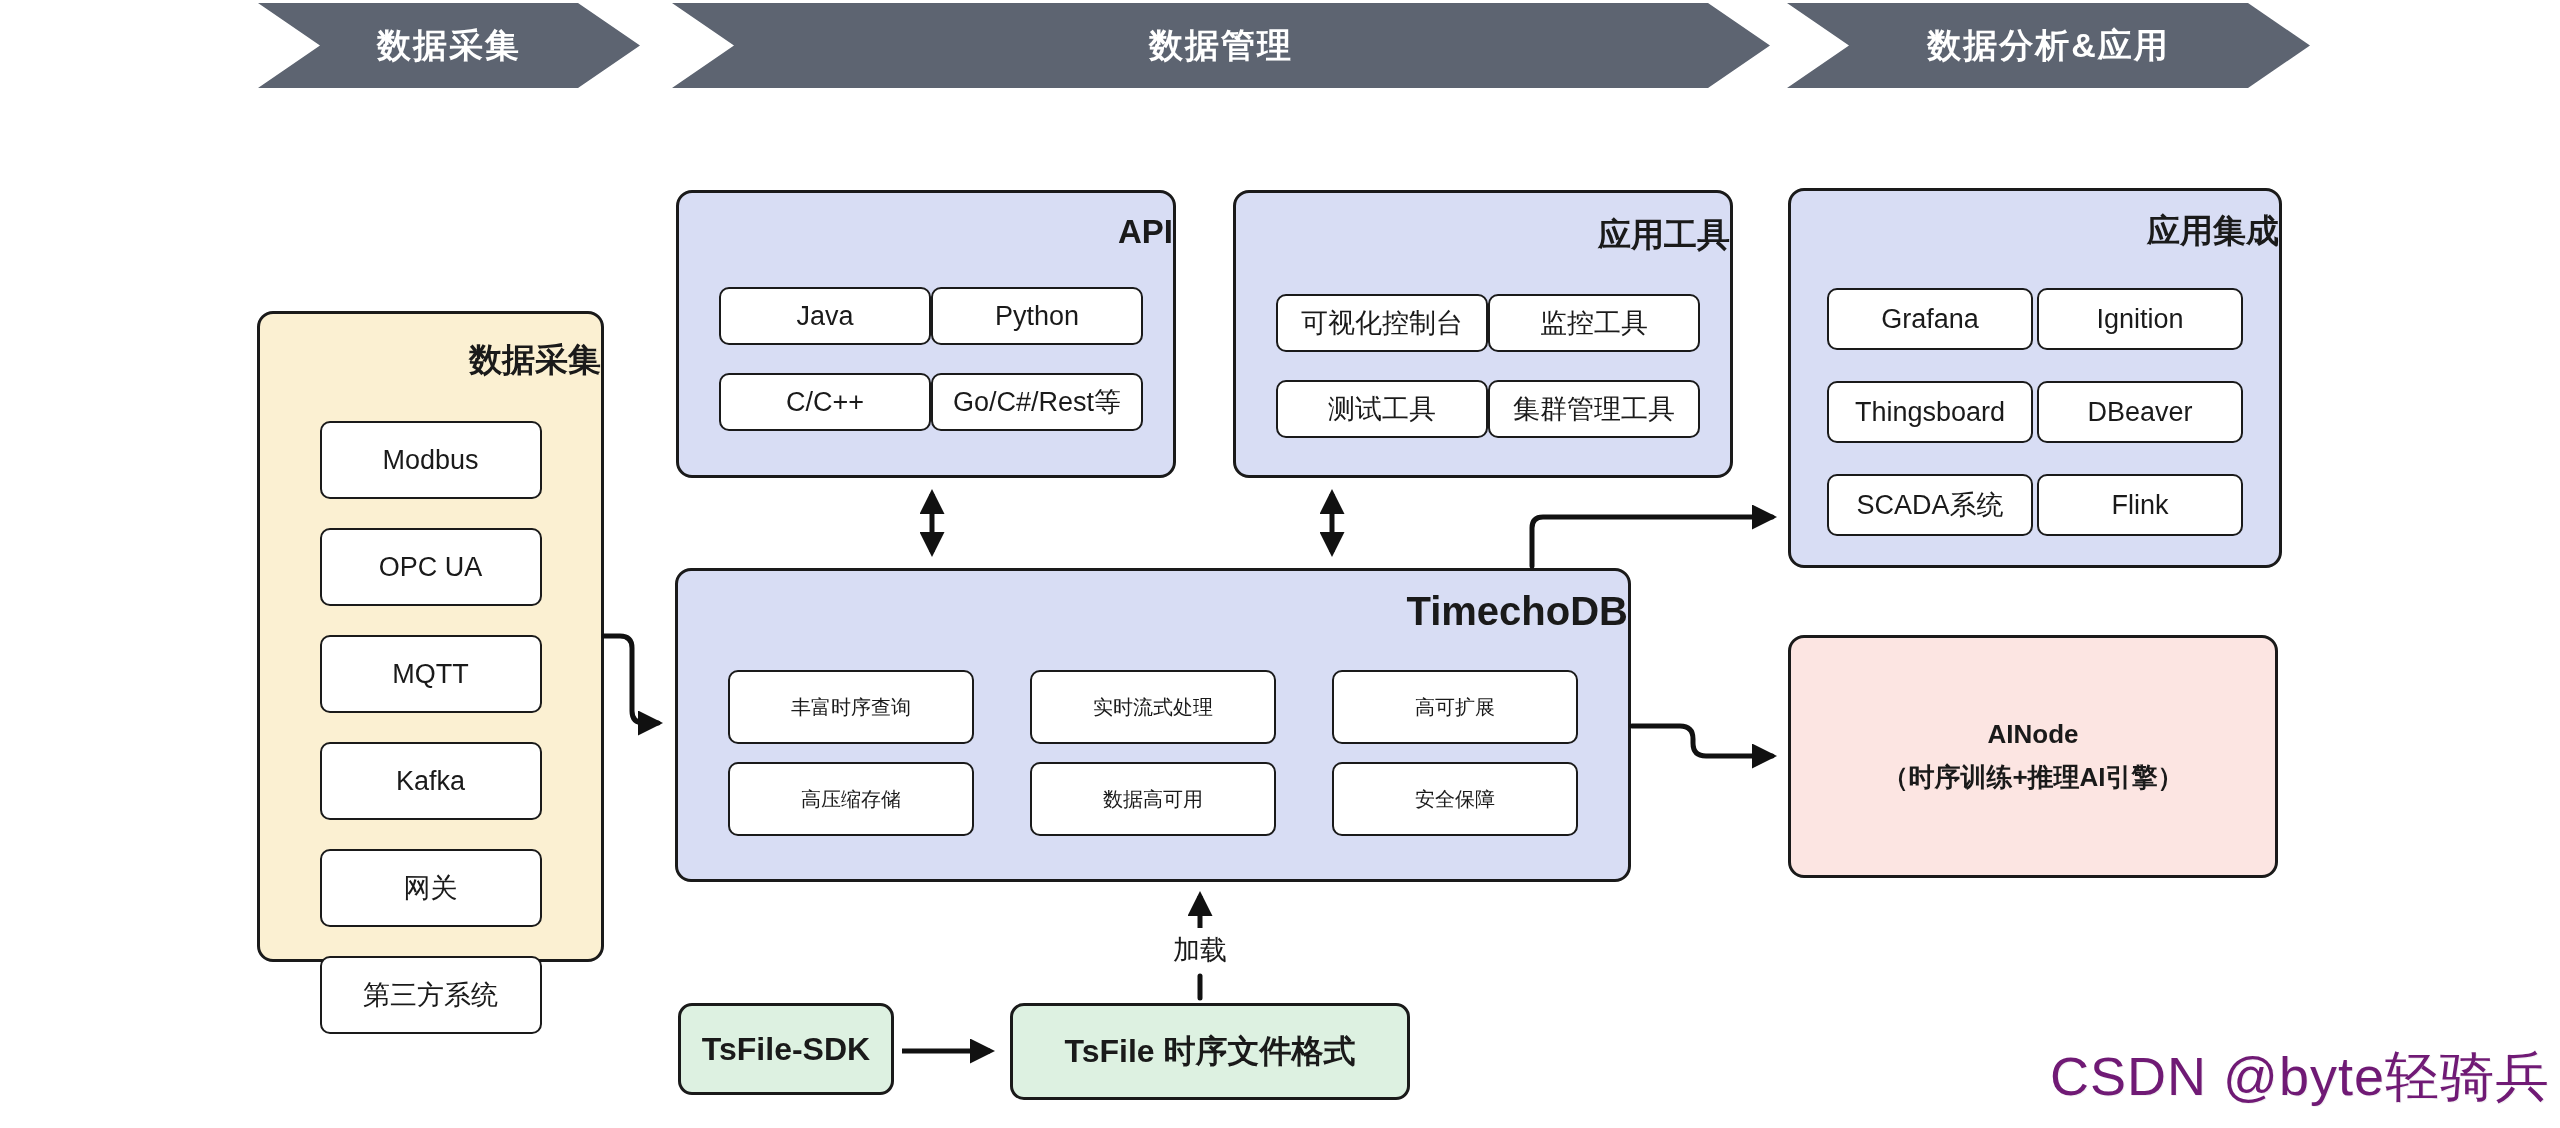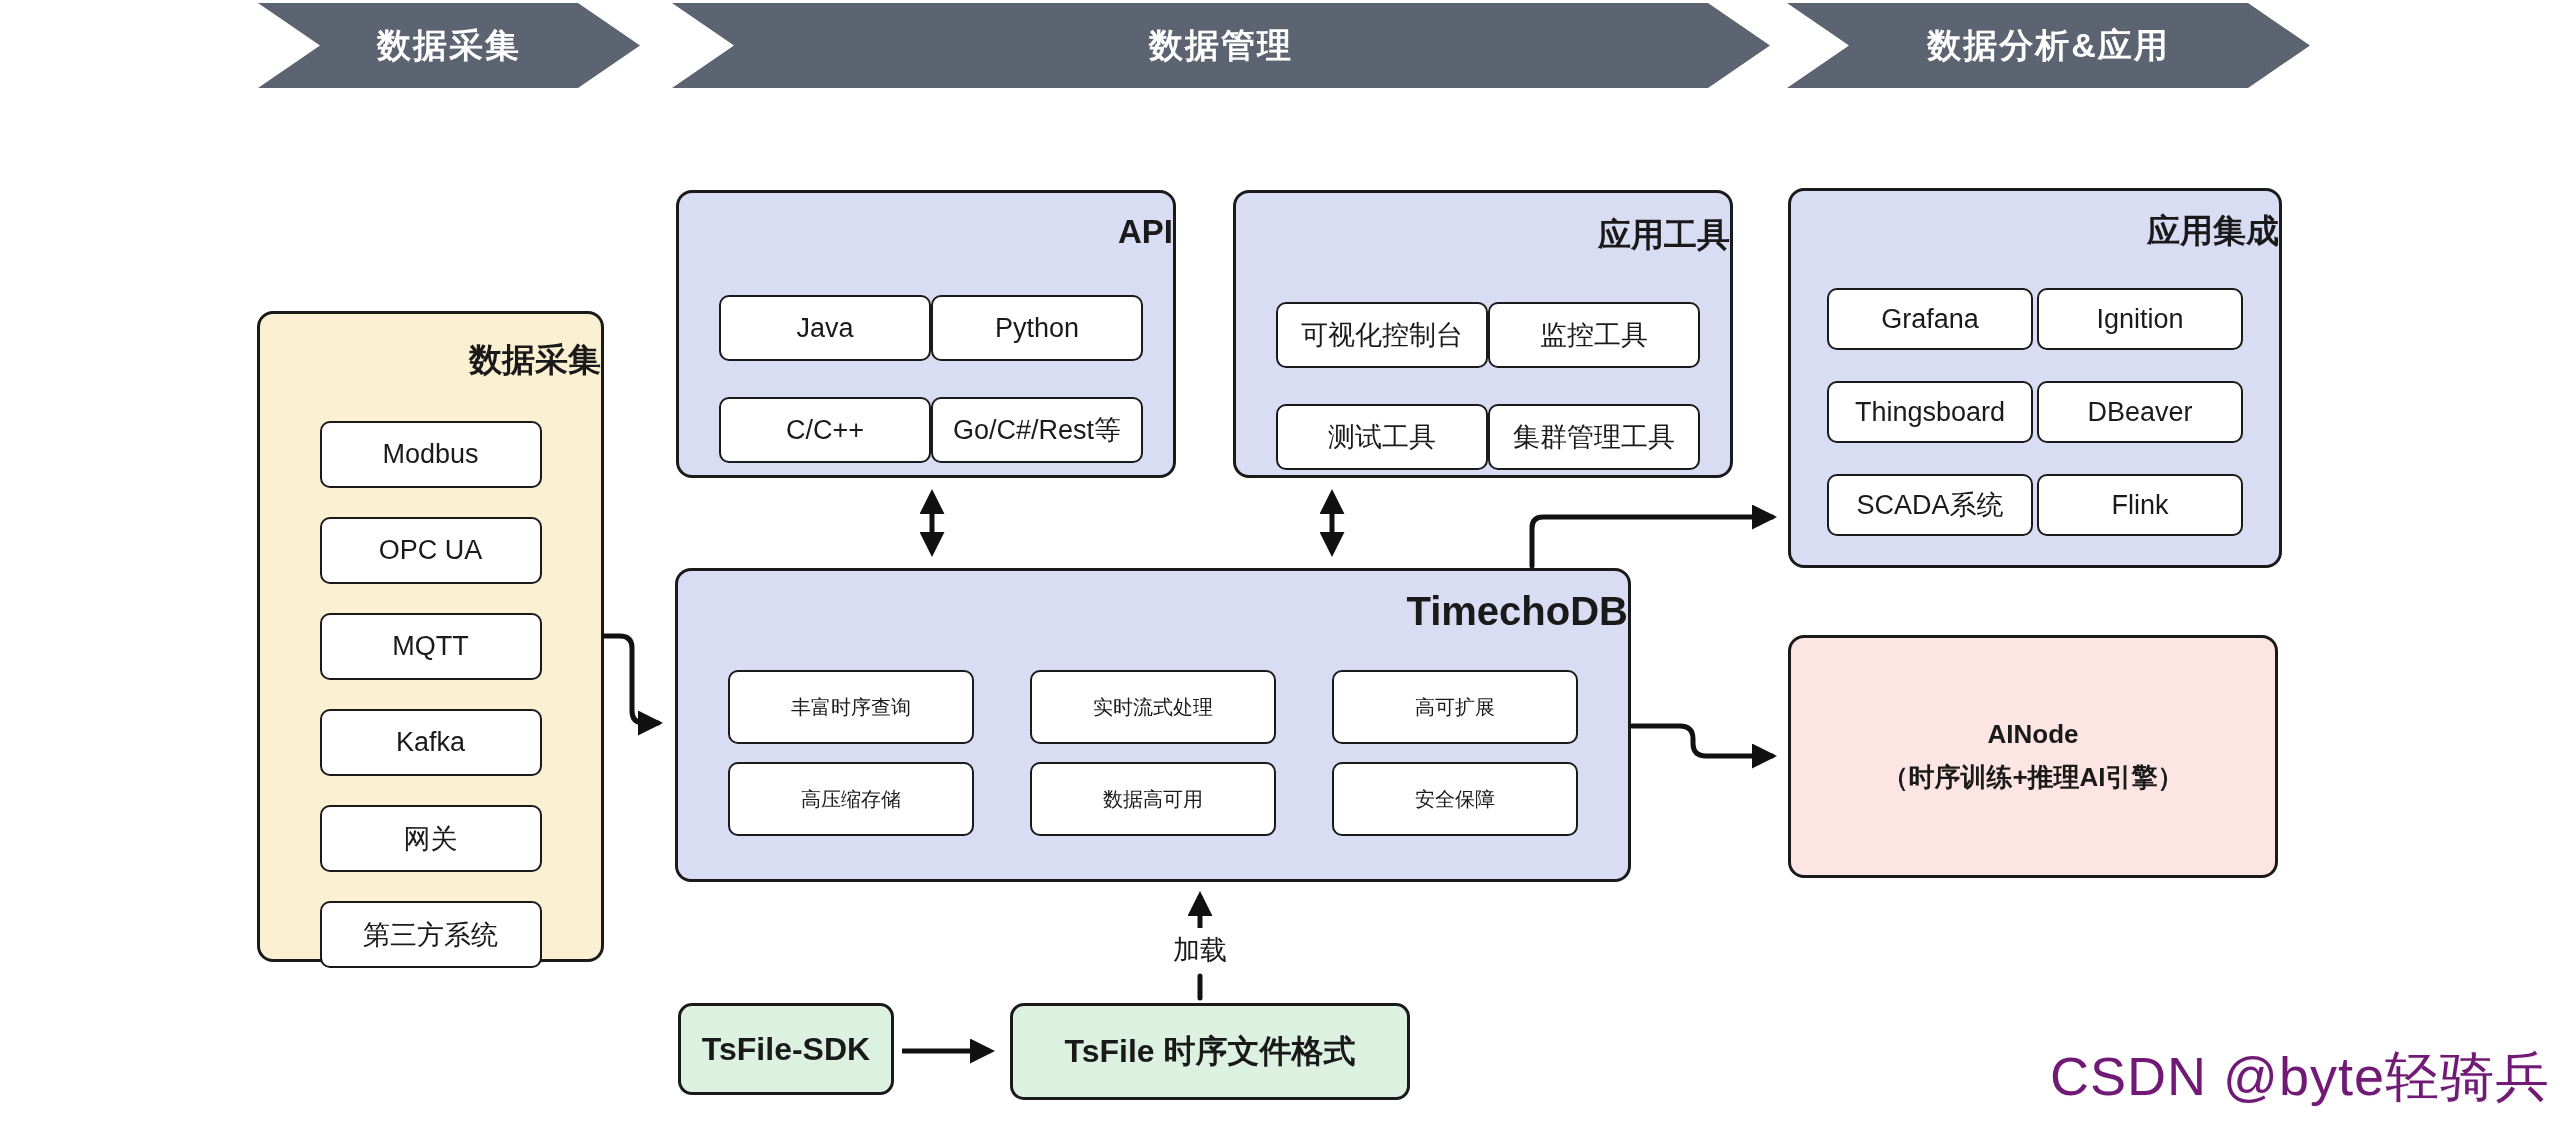--- a/index.html
+++ b/index.html
@@ -21,29 +21,29 @@
   .panel{position:absolute;border:3px solid #1a1a1a;border-radius:16px;box-sizing:border-box;}
   .panel-title{text-align:right;font-weight:bold;}
   .pill{
     background:#ffffff;border:2.5px solid #1a1a1a;border-radius:10px;box-sizing:border-box;
     display:flex;align-items:center;justify-content:center;font-size:27px;white-space:nowrap;
   }
   
   #collection-panel{left:257px;top:311px;width:347px;height:651px;background:#fbf0d2;padding-top:24px;}
   #collection-panel .panel-title{font-size:33px;}
   #collection-items{display:flex;flex-direction:column;align-items:center;gap:29px;margin-top:38px;}
-  #collection-items .pill{width:222px;height:67px;}
+  #collection-items .pill{width:222px;height:78px;}
   
   .lav{background:#d8ddf4;}
   #api-panel{left:676px;top:190px;width:500px;height:288px;padding-top:20px;}
   #tools-panel{left:1233px;top:190px;width:500px;height:288px;padding-top:20px;}
   #api-panel .panel-title,#tools-panel .panel-title,#integration-panel .panel-title{font-size:33px;}
   .grid2x2{display:grid;grid-template-columns:212px 212px;justify-content:space-between;
     row-gap:28px;margin:36px 40px 0 40px;}
-  .grid2x2 .pill{width:212px;height:66px;margin-top:8px;}
+  .grid2x2 .pill{width:212px;height:58px;}
   #integration-panel{left:1788px;top:188px;width:494px;height:380px;padding-top:18px;}
   .grid2x3{display:grid;grid-template-columns:206px 206px;justify-content:space-between;
     row-gap:31px;margin:34px 36px 0 36px;}
   .grid2x3 .pill{width:206px;height:62px;}
   
   #timechodb-panel{left:675px;top:568px;width:956px;height:314px;padding-top:18px;}
   #timechodb-panel .panel-title{font-size:40px;}
   .grid3x2{display:grid;grid-template-columns:246px 246px 246px;justify-content:space-between;
     row-gap:18px;margin:36px 50px 0 50px;}
   .grid3x2 .pill{width:246px;height:74px;font-size:20px;}

